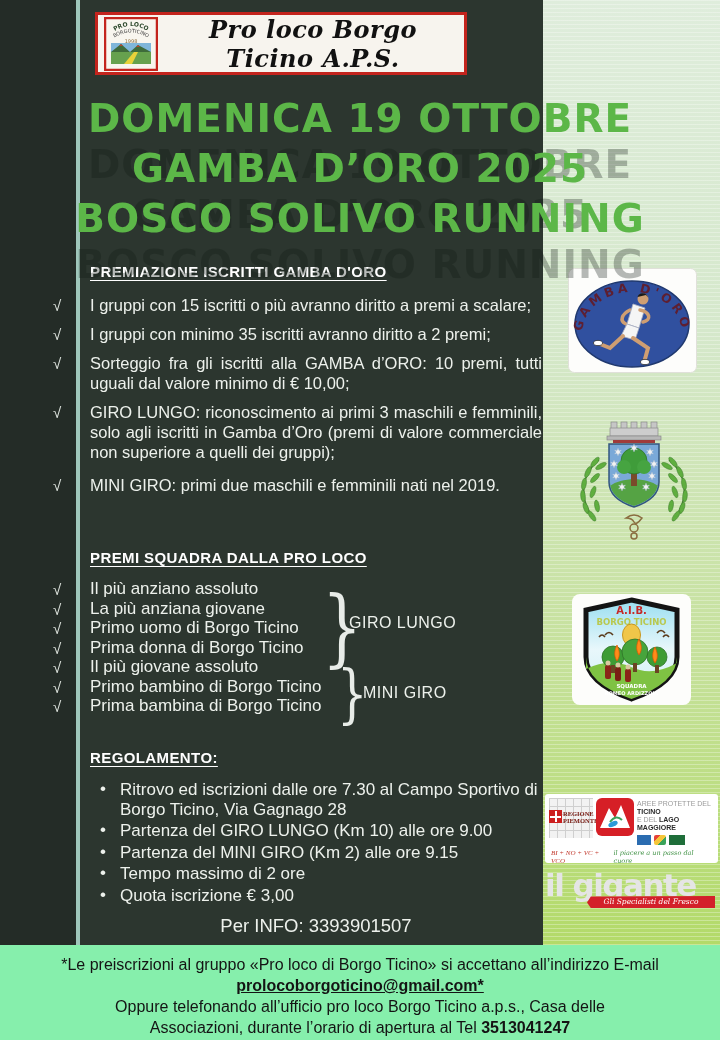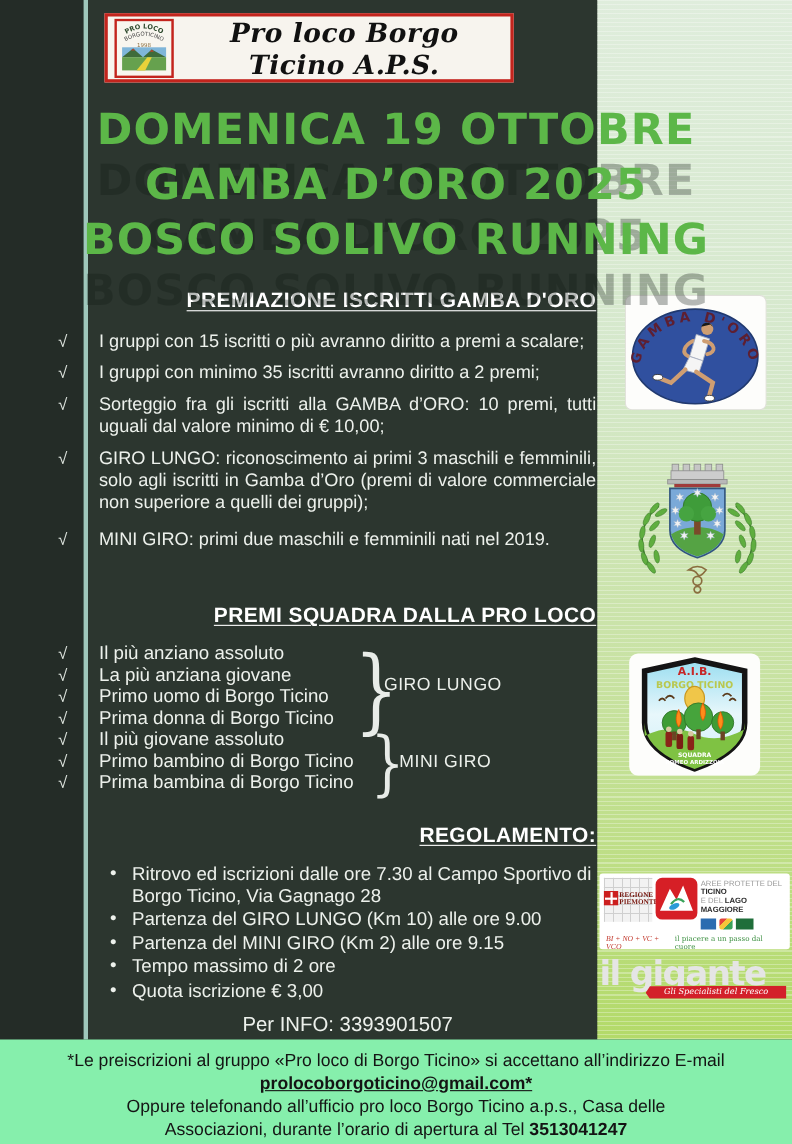--- a/index.html
+++ b/index.html
@@ -36,21 +36,21 @@
   
   .title{
     position:absolute;left:0;top:94px;width:720px;text-align:center;z-index:3;
     color:#5cb748;font-family:"DejaVu Sans",sans-serif;font-weight:bold;
     font-size:39px;line-height:50px;letter-spacing:1px;
     text-shadow:0 46px rgba(18,28,20,0.30);
   }
   
   .content{position:absolute;left:90px;width:452px;color:#edf1ec;z-index:2;}
   .sec-heading{
-    text-align:right;font-weight:bold;font-size:19px;color:#fff;
+    text-align:left;font-weight:bold;font-size:15px;color:#fff;
     text-decoration:underline;text-underline-offset:3px;letter-spacing:.4px;margin:0 0 15px 0;
   }
   .chk-item{position:relative;font-size:16.5px;line-height:20px;margin-bottom:9px;}
   .chk-item .chk{position:absolute;left:-37px;top:1px;font-size:15px;color:#dfe5df;}
   .just{text-align:justify;}
   .premi-list .chk-item{font-size:17px;line-height:19.5px;margin-bottom:0;}
   .brace{
     position:absolute;color:#e8ece8;font-family:"DejaVu Serif",serif;font-weight:normal;
     transform:scaleX(.75);transform-origin:left center;line-height:1;z-index:2;
   }
@@ -82,21 +82,21 @@
     font-size:6.5px;line-height:7px;color:#7a1a12;font-weight:bold;}
   .parco-logo{width:38px;height:38px;background:#d61f26;border-radius:6px;flex:0 0 auto;position:relative;overflow:hidden;}
   .aree-text{flex:1;line-height:8px;color:#9a9a9a;padding-top:2px;}
   .aree-text b{color:#2b2b2b;}
   .mini-logos{display:flex;gap:3px;margin-top:3px;align-items:center;}
   .mini-unesco{width:14px;height:10px;background:#2b6cb0;}
   .mini-park{width:12px;height:10px;background:linear-gradient(135deg,#e5433a 0 30%,#f5c63a 30% 60%,#3aa35a 60% 100%);border-radius:2px;}
   .mini-sentieri{width:16px;height:10px;background:#1f6e3a;}
   .parks-bottom{display:flex;justify-content:space-between;align-items:center;margin-top:4px;padding:0 2px;}
   .provinces{color:#c23a2e;font-style:italic;font-family:"Liberation Serif",serif;font-size:7px;}
-  .parks-slogan{color:#3f9144;font-family:"DejaVu Serif",serif;font-size:6.5px;}
+  .parks-slogan{color:#3f9144;font-style:italic;font-family:"DejaVu Serif",serif;font-size:6.5px;}
   .gigante-box{position:absolute;left:545px;top:870px;width:172px;z-index:2;}
   .gigante-name{font-family:"DejaVu Sans",sans-serif;font-weight:bold;font-size:31px;
     color:#e5e5e5;letter-spacing:-1.5px;line-height:30px;}
   .gigante-swoosh{
     position:relative;margin-left:42px;margin-top:-4px;width:128px;height:12px;background:#d3202a;
     clip-path:polygon(0 55%,3% 5%,100% 0,100% 100%,3% 100%);
     color:#fff;font-family:"DejaVu Serif",serif;font-style:italic;font-size:7.5px;
     text-align:center;line-height:12px;
   }
   svg text{font-family:"DejaVu Sans",sans-serif;}

